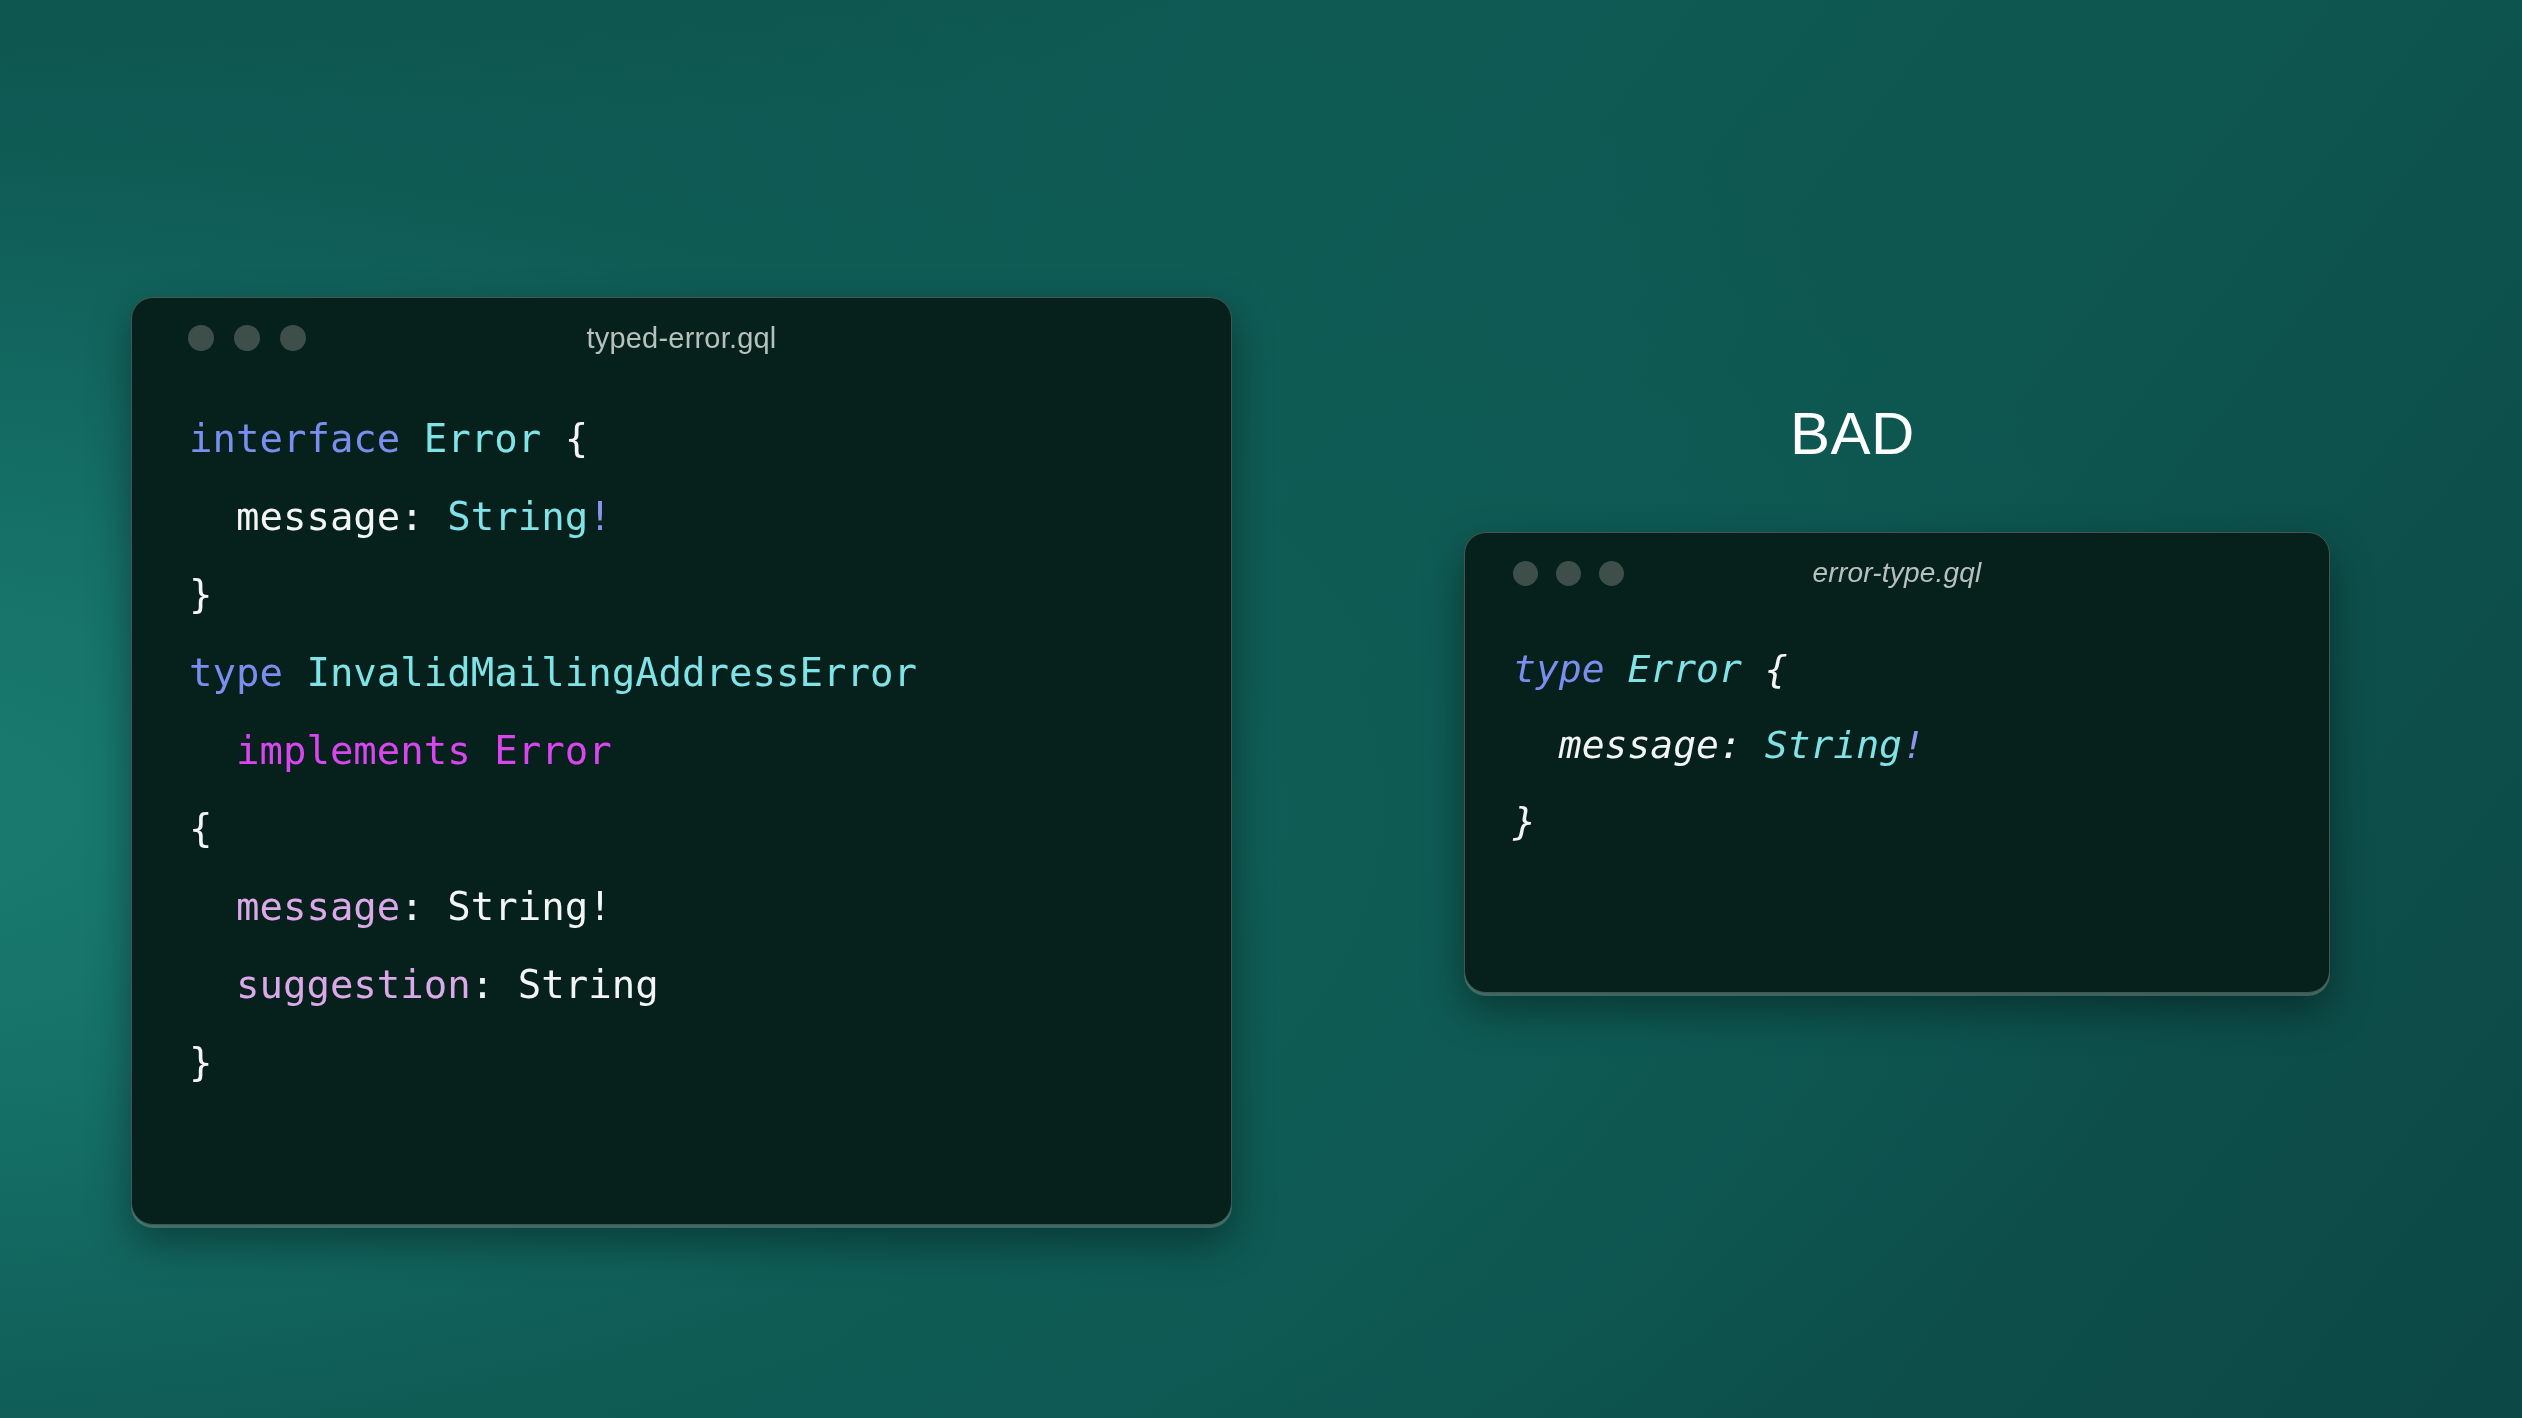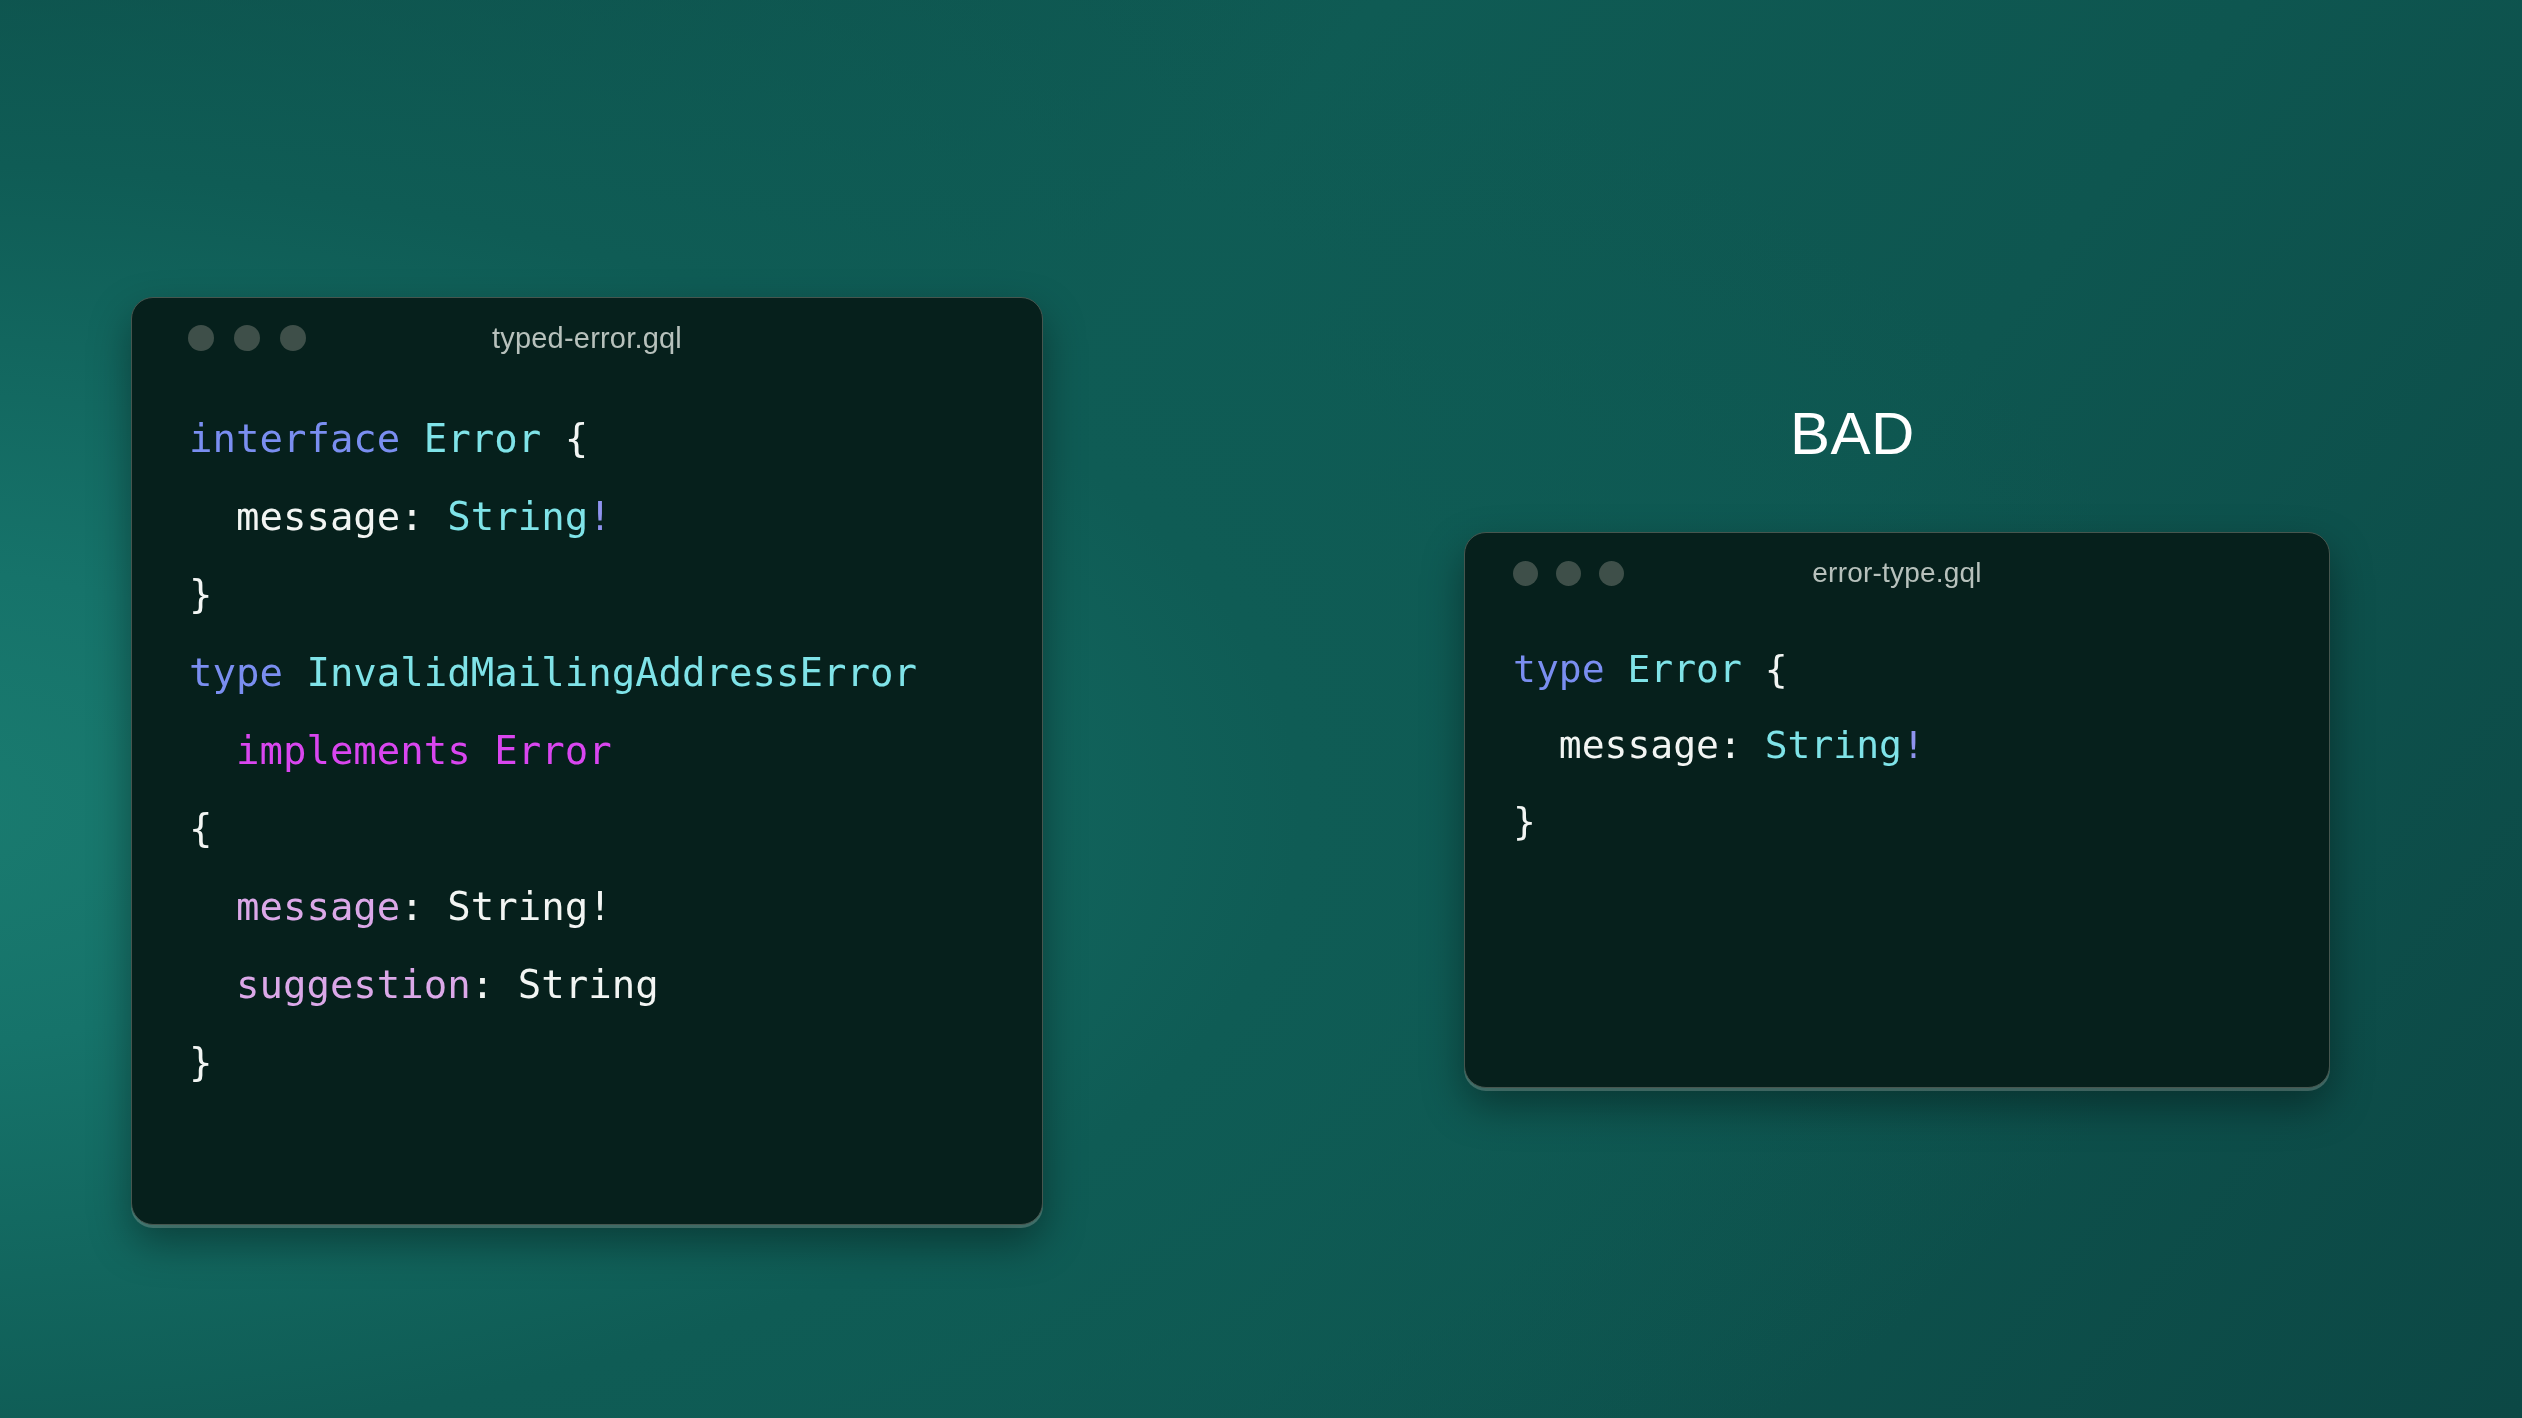--- a/index.html
+++ b/index.html
@@ -38,22 +38,22 @@
     position: absolute;
     background: #06201c;
     border: 1.5px solid #46564f;
     border-radius: 22px;
     box-sizing: border-box;
     box-shadow:
       0 3px 0 0 rgba(182,196,190,0.30),
       0 18px 42px rgba(0,0,0,0.38);
     overflow: hidden;
   }
-  #card-good { left: 131px; top: 297px; width: 912px; height: 928px; }
-  #card-bad  { left: 1464px; top: 532px; width: 866px; height: 556px; }
+  #card-good { left: 131px; top: 297px; width: 1101px; height: 928px; }
+  #card-bad  { left: 1464px; top: 532px; width: 866px; height: 461px; font-style: italic; }
 
   .titlebar {
     position: relative;
     display: flex;
     align-items: center;
     height: 80px;
   }
   #card-good .titlebar { padding: 0 0 0 56px; }
   #card-bad  .titlebar { padding: 0 0 0 48px; }
 

